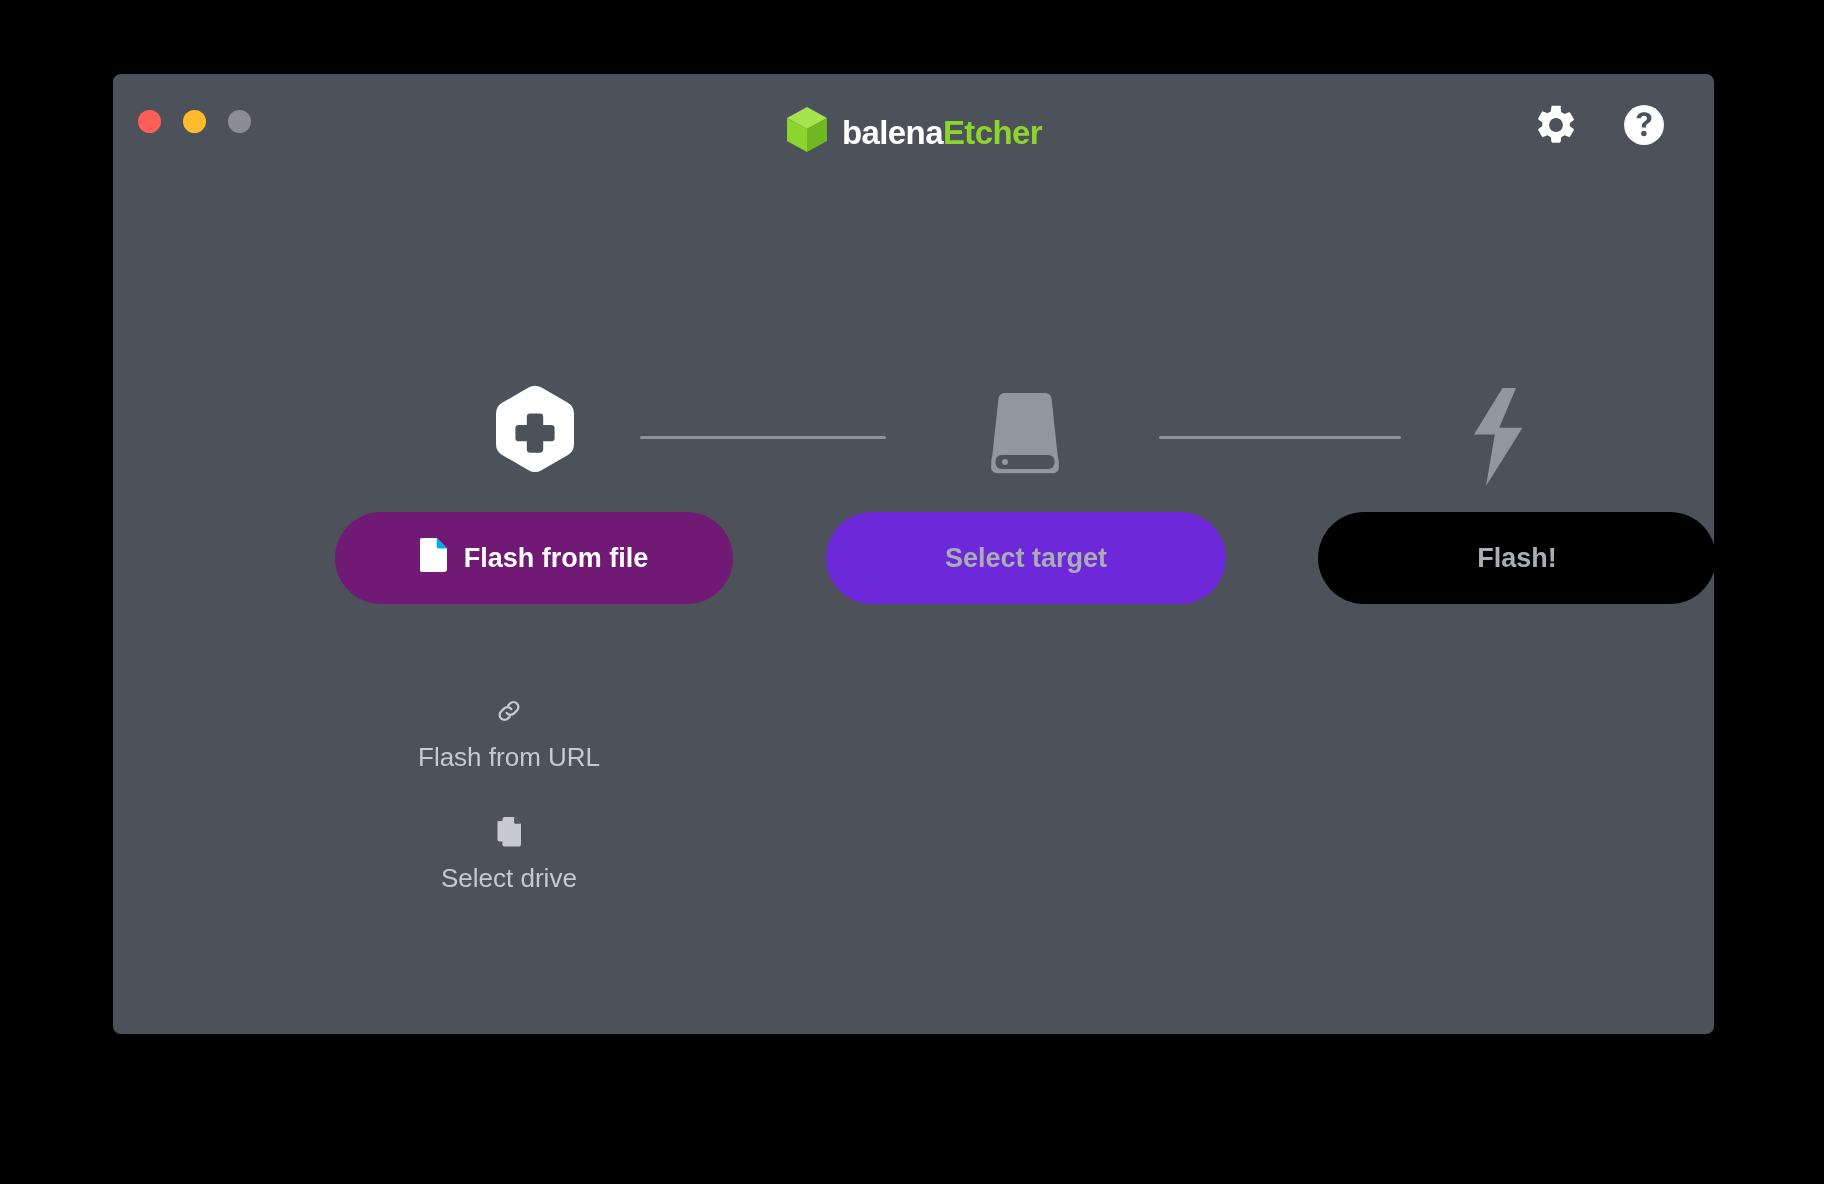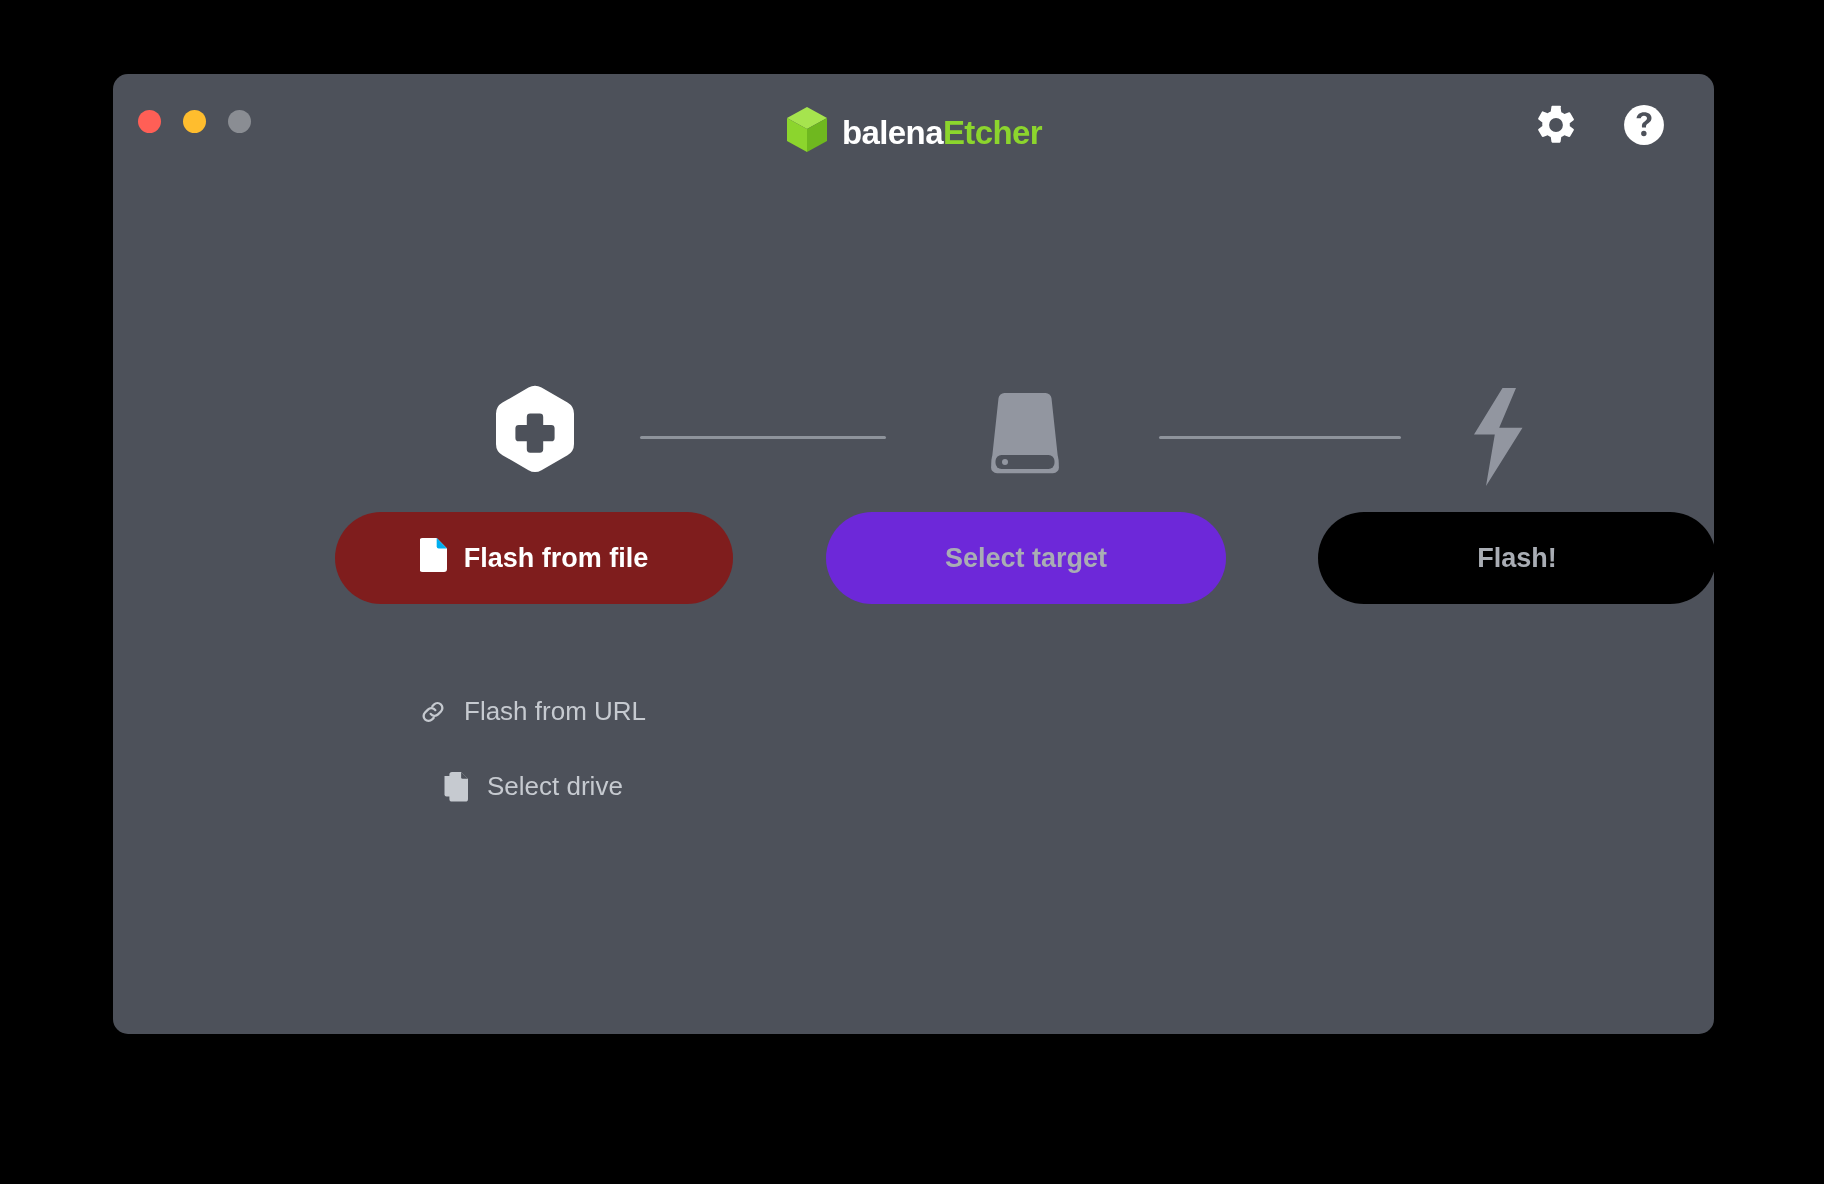--- a/index.html
+++ b/index.html
@@ -16,21 +16,21 @@
   }
 
   
   #app-window {
     position: absolute;
     left: 113px;
     top: 74px;
     width: 1601px;
     height: 960px;
     background: #4D515A;
-    border-radius: 15px;
+    border-radius: 8px;
     overflow: hidden;
     text-decoration: underline;
   }
 
   
   #titlebar {
     position: absolute;
     left: 0; top: 0;
     width: 100%;
     height: 112px;
@@ -143,21 +143,21 @@
     font-size: 27px;
     font-weight: 600;
     border: none;
     padding: 0;
     box-sizing: border-box;
     font-family: "Liberation Sans", sans-serif;
   }
   #btn-flash-from-file {
     left: 222px;
     width: 398px;
-    background: #7f1d1d;
+    background: #701a75;
     color: #FFFFFF;
     cursor: pointer;
   }
   #btn-select-target {
     left: 713px;
     width: 400px;
     background: #6d28d9;
     color: #A9ADB4;
     cursor: default;
   }
@@ -178,20 +178,21 @@
   }
   .link-row {
     display: flex;
     align-items: center;
     gap: 16px;
     color: #C6CAD0;
     font-size: 26px;
     font-weight: 500;
     cursor: pointer;
     width: max-content;
+    flex-direction: column;
   }
   #link-flash-from-url { margin-left: 305px; margin-bottom: 44px; }
   #link-clone-drive    { margin-left: 328px; }
   .link-icon {
     display: flex;
     align-items: center;
     justify-content: center;
     width: 30px;
     height: 30px;
   }

